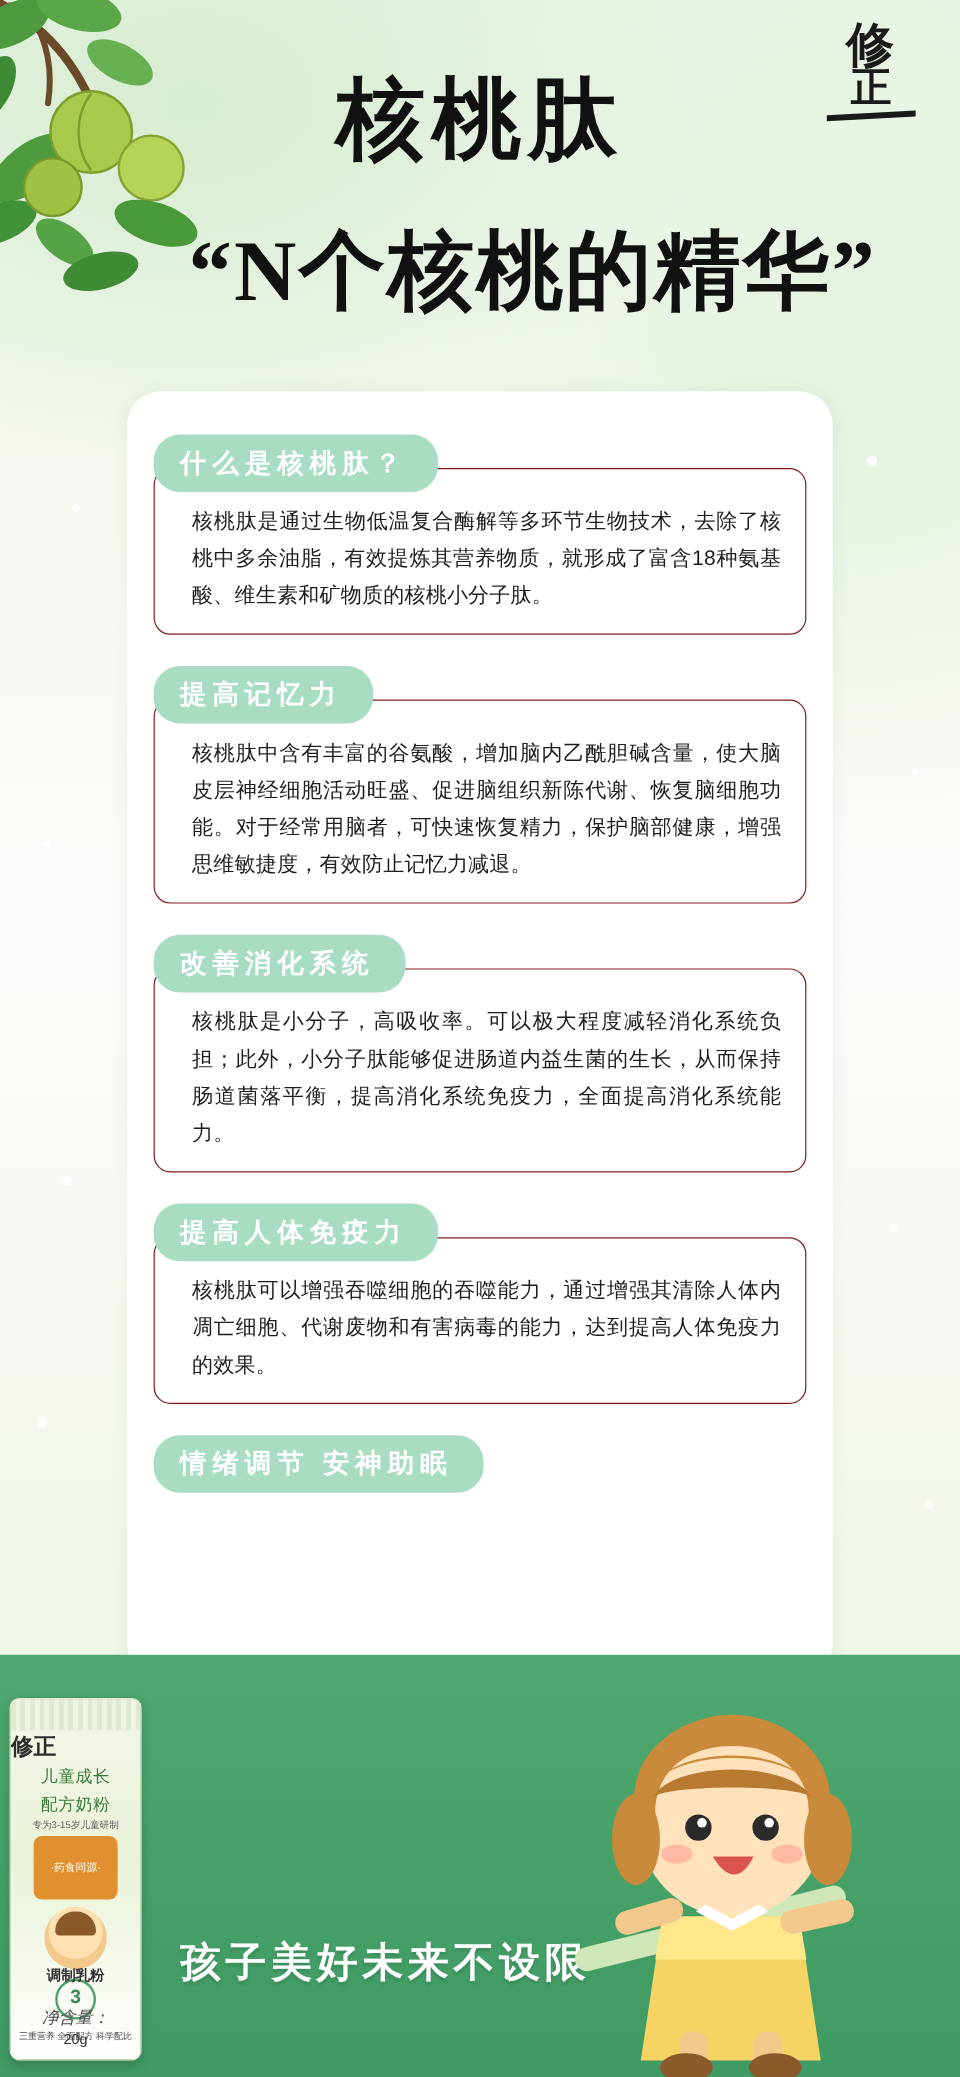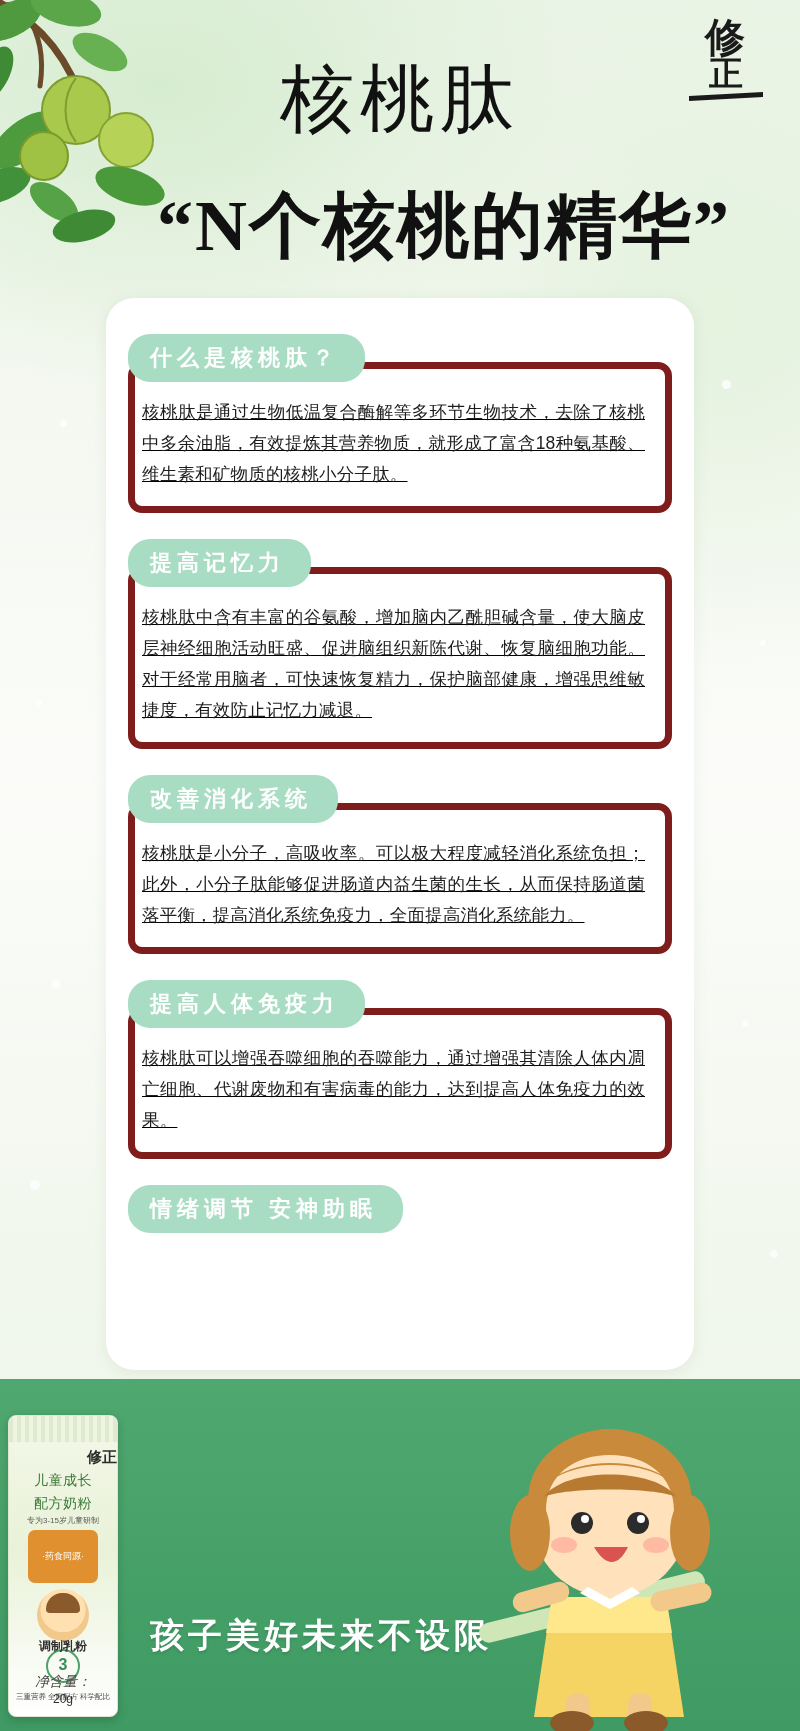--- a/index.html
+++ b/index.html
@@ -74,21 +74,21 @@
   }
 
   .title-main {
     position: absolute;
     top: 50px;
     left: 0;
     width: 800px;
     text-align: center;
     font-family: "Liberation Serif", serif;
     font-size: 74px;
-    font-weight: normal;
+    font-weight: bold;
     color: #111111;
     letter-spacing: 6px;
   }
   .title-sub {
     position: absolute;
     top: 178px;
     left: 0;
     width: 800px;
     text-align: center;
     font-family: "Liberation Serif", serif;
@@ -105,21 +105,21 @@
     position: absolute;
     top: -10px;
     left: -20px;
     width: 260px;
     height: 290px;
   }
 
   
   .card {
     position: absolute;
-    top: 298px;
+    top: 326px;
     left: 106px;
     width: 588px;
     height: 1072px;
     background: #ffffff;
     border-radius: 28px;
     box-shadow: 0 2px 14px rgba(90,130,90,0.10);
   }
 
   .section {
     position: relative;
@@ -137,24 +137,23 @@
     letter-spacing: 5px;
     padding: 9px 26px 9px 22px;
     border-radius: 22px;
     font-family: "Liberation Sans", sans-serif;
     white-space: nowrap;
   }
 
   .body-box {
     position: relative;
     margin-top: -20px;
-    border: 7px solid #7f1d1d;
+    border: 1px solid #7f1d1d;
     border-radius: 14px;
-    padding: 28px 20px 16px 7px;
-    text-decoration: underline;
+    padding: 28px 20px 16px 31px;
   }
   .body-box p {
     margin: 0;
     font-size: 17.5px;
     line-height: 31px;
     color: #1d1d1d;
     text-align: justify;
     font-family: "Liberation Sans", sans-serif;
     letter-spacing: 0.2px;
   }
@@ -192,24 +191,24 @@
     border-radius: 8px;
     box-shadow: 0 3px 10px rgba(0,0,0,0.18);
     overflow: hidden;
     border: 1px solid #dfe8cf;
   }
   .packet .p-top {
     height: 26px;
     background: repeating-linear-gradient(90deg,#dfe9cf 0 4px,#eef4e2 4px 8px);
   }
   .packet .p-logo {
-    text-align: right;
+    text-align: left;
     font-family: "Liberation Serif", serif;
     font-weight: bold;
-    font-size: 15px;
+    font-size: 19px;
     color: #2b2b2b;
     margin-top: 6px;
     line-height: 18px;
   }
   .packet .p-title {
     text-align: center;
     font-size: 14px;
     font-weight: normal;
     color: #3b7a3a;
     line-height: 17px;

